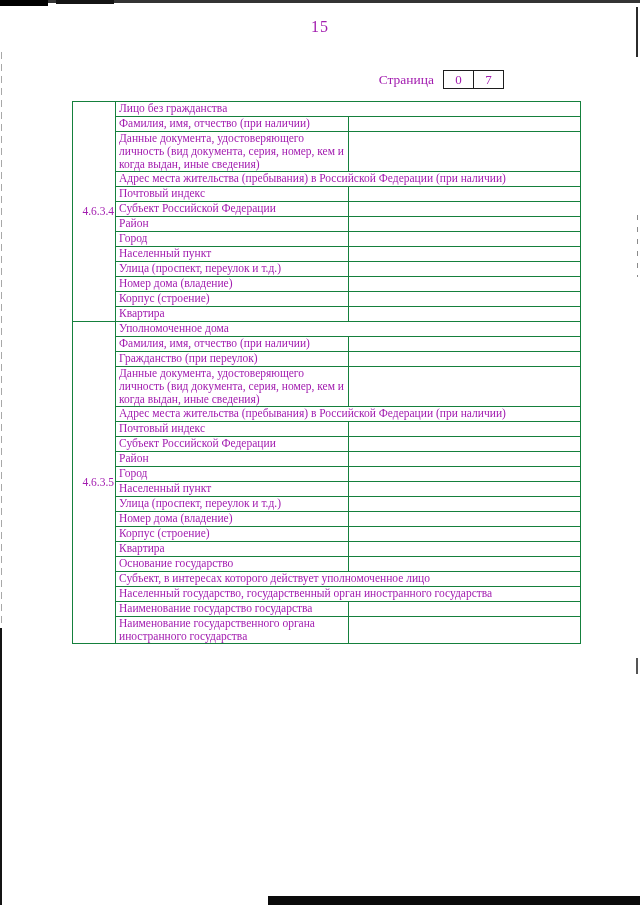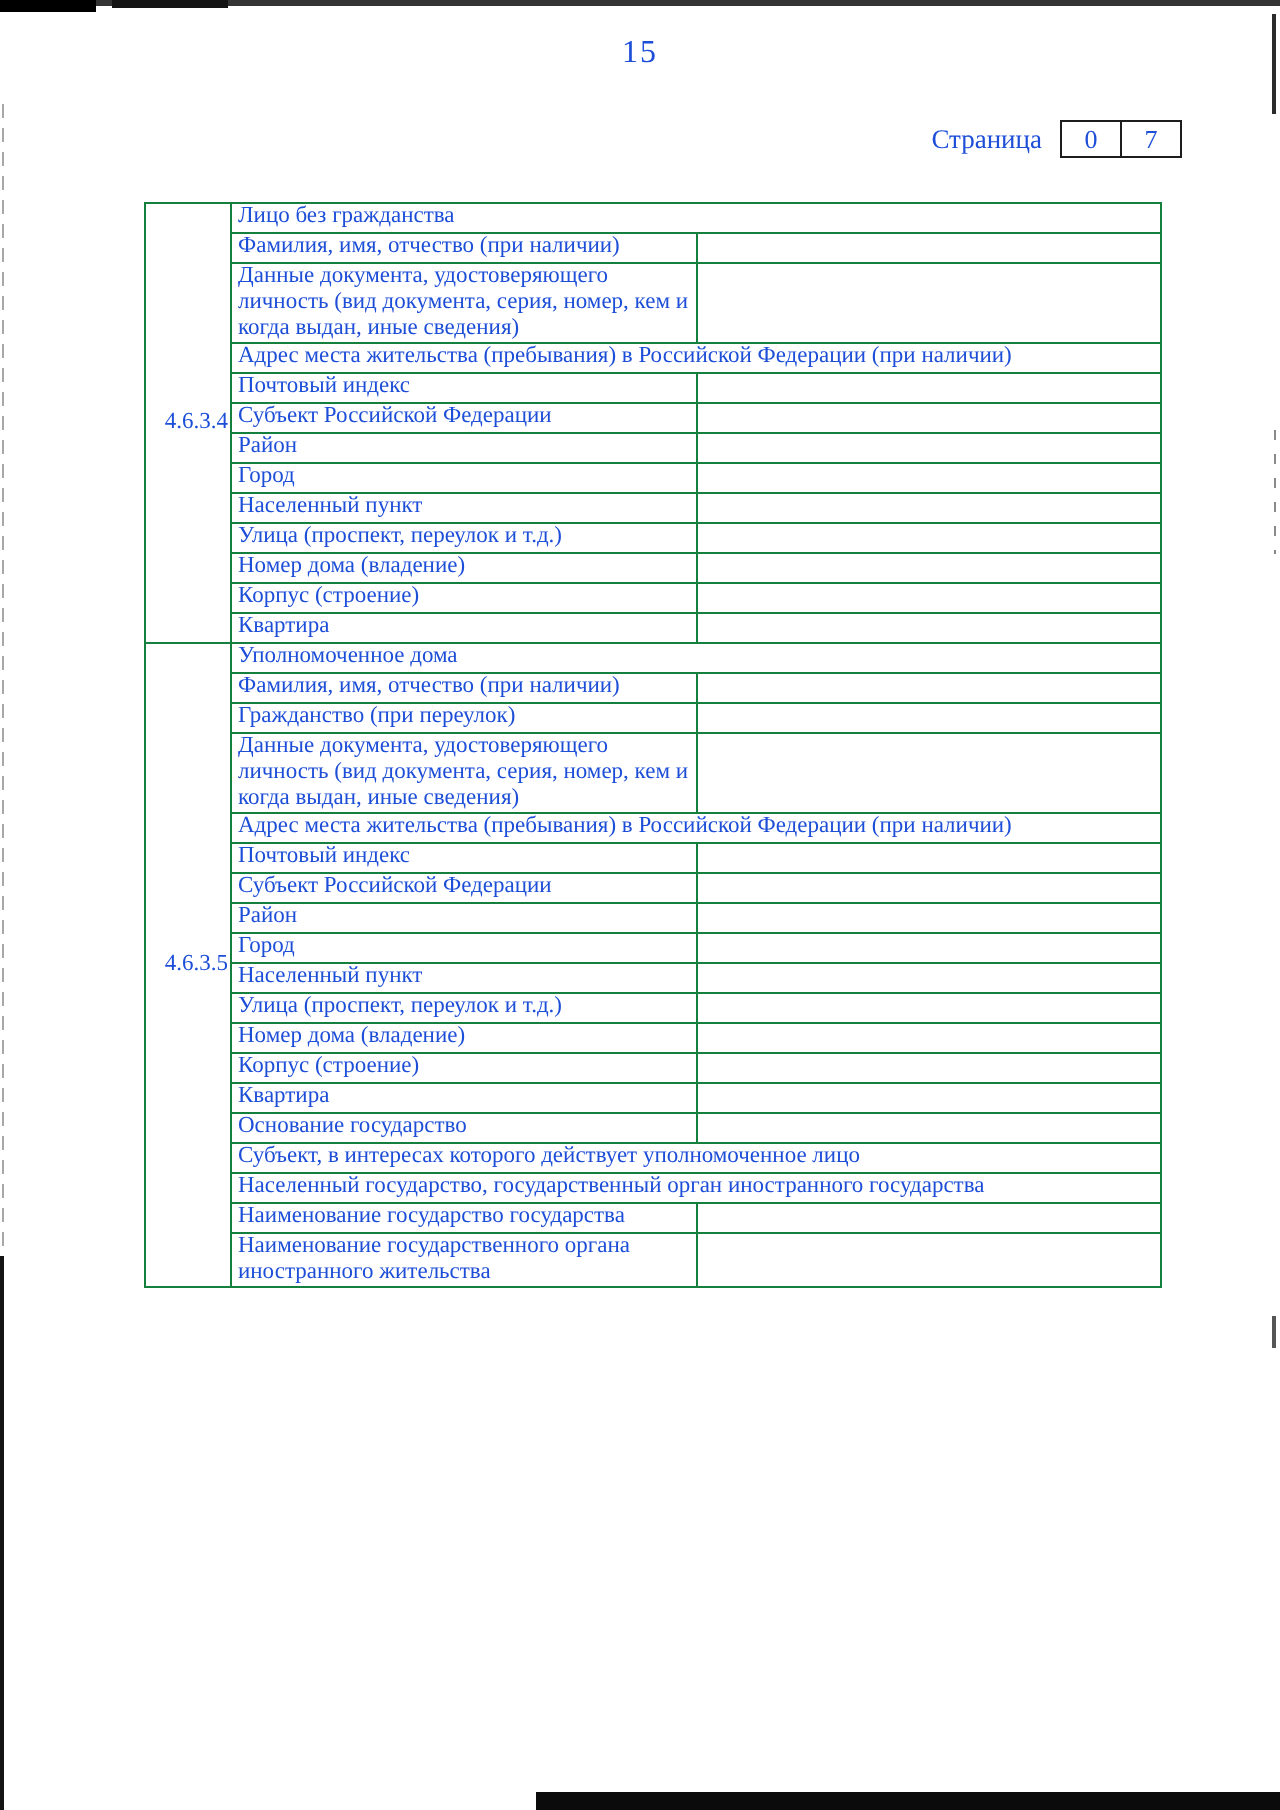--- a/index.html
+++ b/index.html
@@ -1,18 +1,18 @@
 <!DOCTYPE html>
 <html><head>
 <meta charset="utf-8">
 <style>
   html,body{margin:0;padding:0;background:#e8e8e8;}
   .screen{
     position:relative;width:640px;height:905px;background:#ffffff;
-    font-family:"Liberation Serif", serif;color:#1d4ed8;overflow:hidden;
+    font-family:"Liberation Serif", serif;color:#a21caf;overflow:hidden;
     margin:0 auto;
   }
   
   .art{position:absolute;}
   .art-top-edge{left:0;top:0;width:640px;height:3px;background:#343434;}
   .art-top-edge-dark{left:0;top:0;width:48px;height:6px;background:#000;}
   .art-top-edge-dark2{left:56px;top:0;width:58px;height:4px;background:#141414;}
   .art-right-top{left:636px;top:7px;width:2px;height:50px;background:#2b2b2b;}
   .art-right-mid{left:637px;top:215px;width:1px;height:62px;
     background:repeating-linear-gradient(#8a8a8a 0 5px, transparent 5px 12px);}
@@ -20,21 +20,21 @@
   .art-left-faint{left:1px;top:52px;width:1px;height:853px;
     background:repeating-linear-gradient(#a8a8a8 0 7px, transparent 7px 12px);}
   .art-left-dark{left:0;top:628px;width:2px;height:277px;background:#141414;}
   .art-bottom-bar{left:268px;top:896px;width:372px;height:9px;background:#0b0b0b;}
   
   .page-number{
     position:absolute;top:18px;left:0;width:640px;text-align:center;
     font-size:16px;letter-spacing:1px;
   }
   .page-field{
-    position:absolute;top:60px;left:0;width:591px;
+    position:absolute;top:70px;left:0;width:504px;
     display:flex;justify-content:flex-end;align-items:center;gap:9px;
     font-size:13.5px;
   }
   .digit-boxes{display:flex;}
   .digit-box{
     width:29px;height:17px;border:1.6px solid #1d1d1d;border-left:none;
     display:flex;align-items:center;justify-content:center;font-size:13px;
   }
   .digit-box:first-child{border-left:1.6px solid #1d1d1d;}
   
@@ -198,19 +198,19 @@
           <td colspan="2">Субъект, в интересах которого действует уполномоченное лицо</td>
         </tr>
         <tr>
           <td colspan="2">Населенный государство, государственный орган иностранного государства</td>
         </tr>
         <tr>
           <td>Наименование государство государства</td>
           <td></td>
         </tr>
         <tr>
-          <td>Наименование государственного органа иностранного жительства</td>
+          <td>Наименование государственного органа иностранного государства</td>
           <td></td>
         </tr>
       </tbody>
   </table>
 
 </div>
 
 </body></html>

